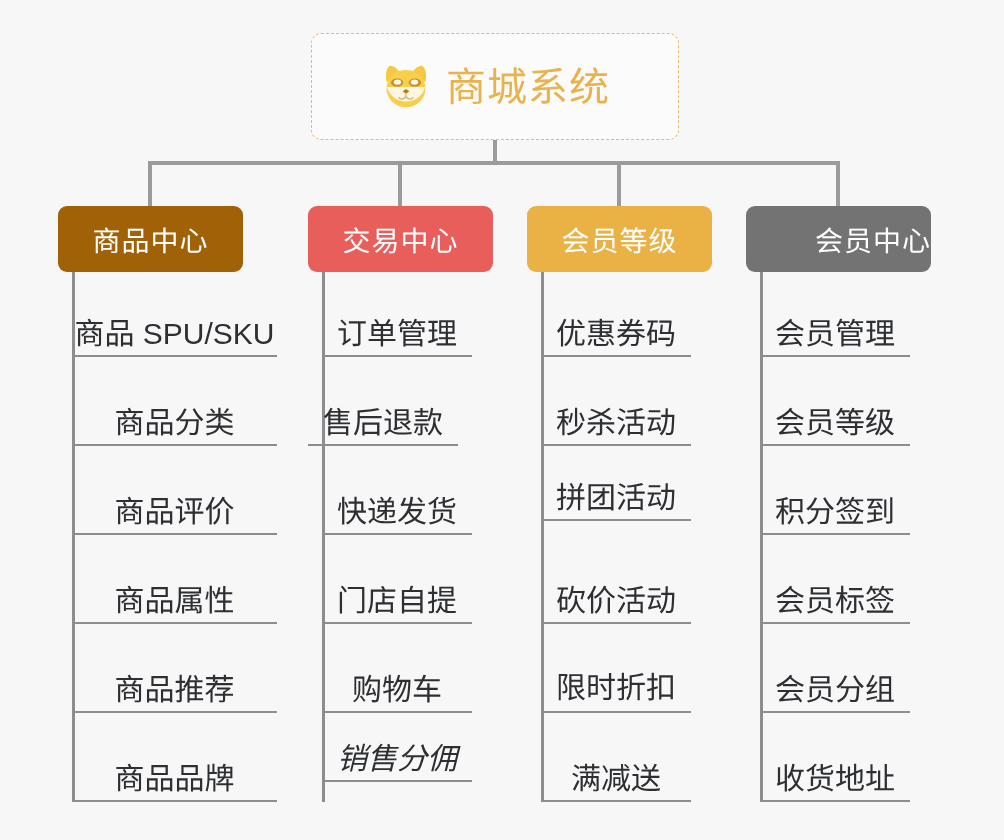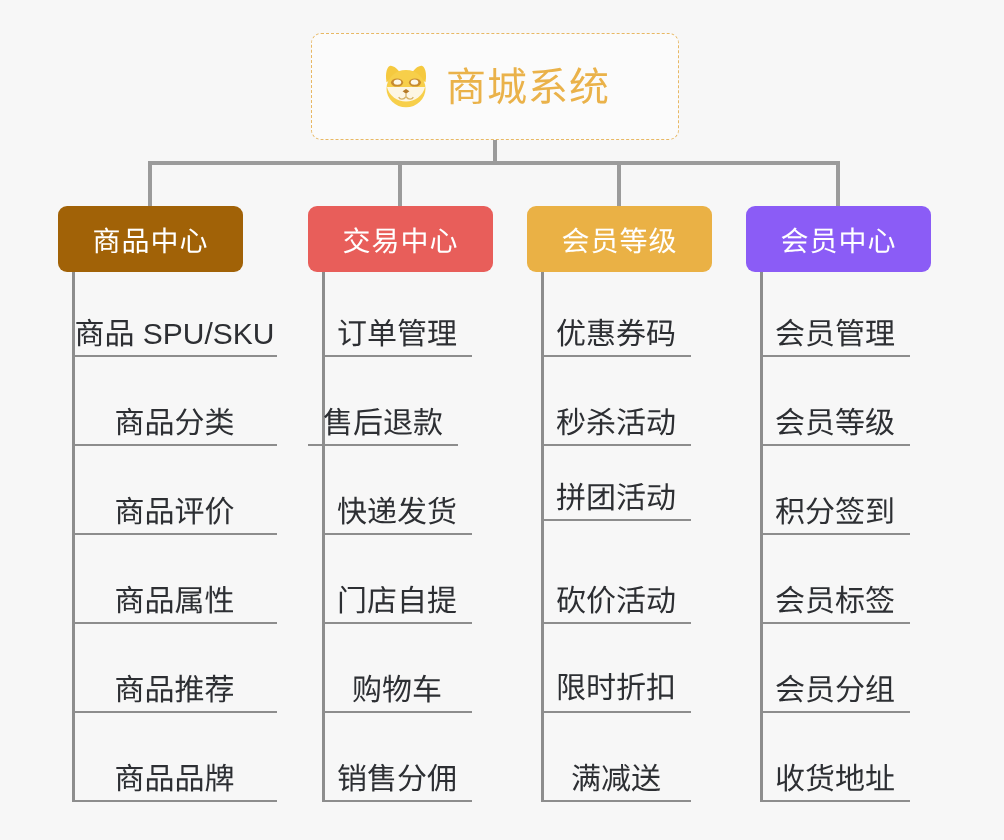--- a/index.html
+++ b/index.html
@@ -181,21 +181,21 @@
         </div>
         <div class="item" style="left: 14px; top: 285px; width: 150px;">
           <span class="item-label">快递发货</span>
         </div>
         <div class="item" style="left: 14px; top: 374px; width: 150px;">
           <span class="item-label">门店自提</span>
         </div>
         <div class="item" style="left: 14px; top: 463px; width: 150px;">
           <span class="item-label">购物车</span>
         </div>
-        <div class="item" style="left: 14px; top: 552px; width: 150px;">
+        <div class="item" style="left: 14px; top: 532px; width: 150px; font-style: italic;">
           <span class="item-label">销售分佣</span>
         </div>
       </div>
       <div class="col" style="left: 527px; top: 206px; position: absolute; height: 634px; width: 185px;">
         <div class="col-header" style="width: 185px; background: rgb(234, 177, 69);">
           <span>会员等级</span>
         </div>
         <div class="trunk" style="left: 14px; top: 66px; height: 530px;"></div>
         <div class="item" style="left: 14px; top: 107px; width: 150px;">
           <span class="item-label">优惠券码</span>
@@ -210,21 +210,21 @@
           <span class="item-label">砍价活动</span>
         </div>
         <div class="item" style="left: 14px; top: 463px; width: 150px; align-items: center;">
           <span class="item-label">限时折扣</span>
         </div>
         <div class="item" style="left: 14px; top: 552px; width: 150px;">
           <span class="item-label">满减送</span>
         </div>
       </div>
       <div class="col" style="left: 746px; top: 206px; position: absolute; height: 634px; width: 185px;">
-        <div class="col-header" style="width: 185px; background: #8b5cf6;">
+        <div class="col-header" style="width: 185px; background: #737373; justify-content: flex-end;">
           <span>会员中心</span>
         </div>
         <div class="trunk" style="left: 14px; top: 66px; height: 530px;"></div>
         <div class="item" style="left: 14px; top: 107px; width: 150px;">
           <span class="item-label">会员管理</span>
         </div>
         <div class="item" style="left: 14px; top: 196px; width: 150px;">
           <span class="item-label">会员等级</span>
         </div>
         <div class="item" style="left: 14px; top: 374px; width: 150px;">

